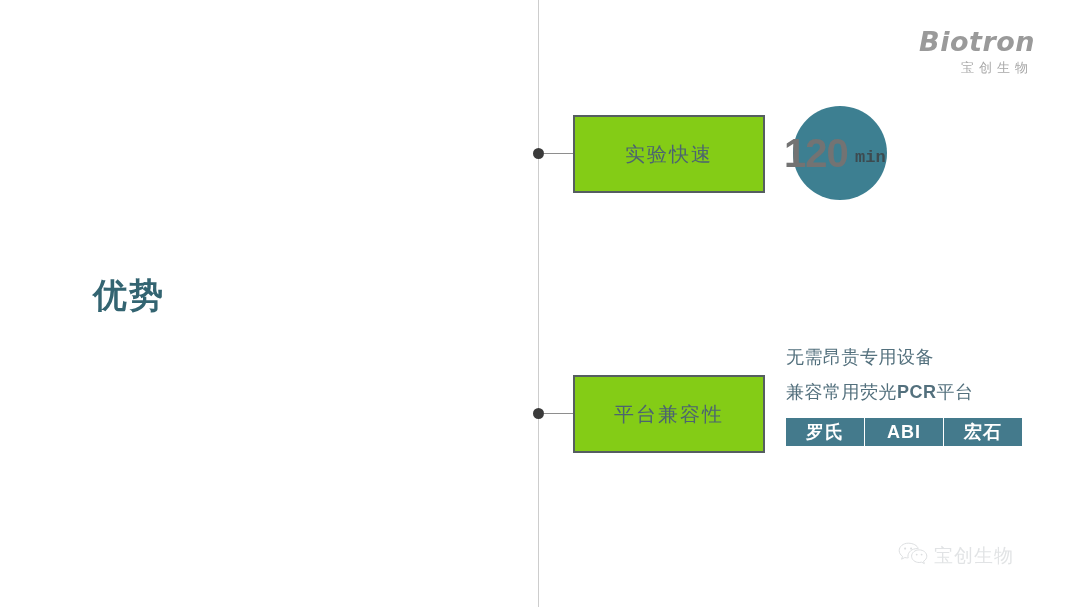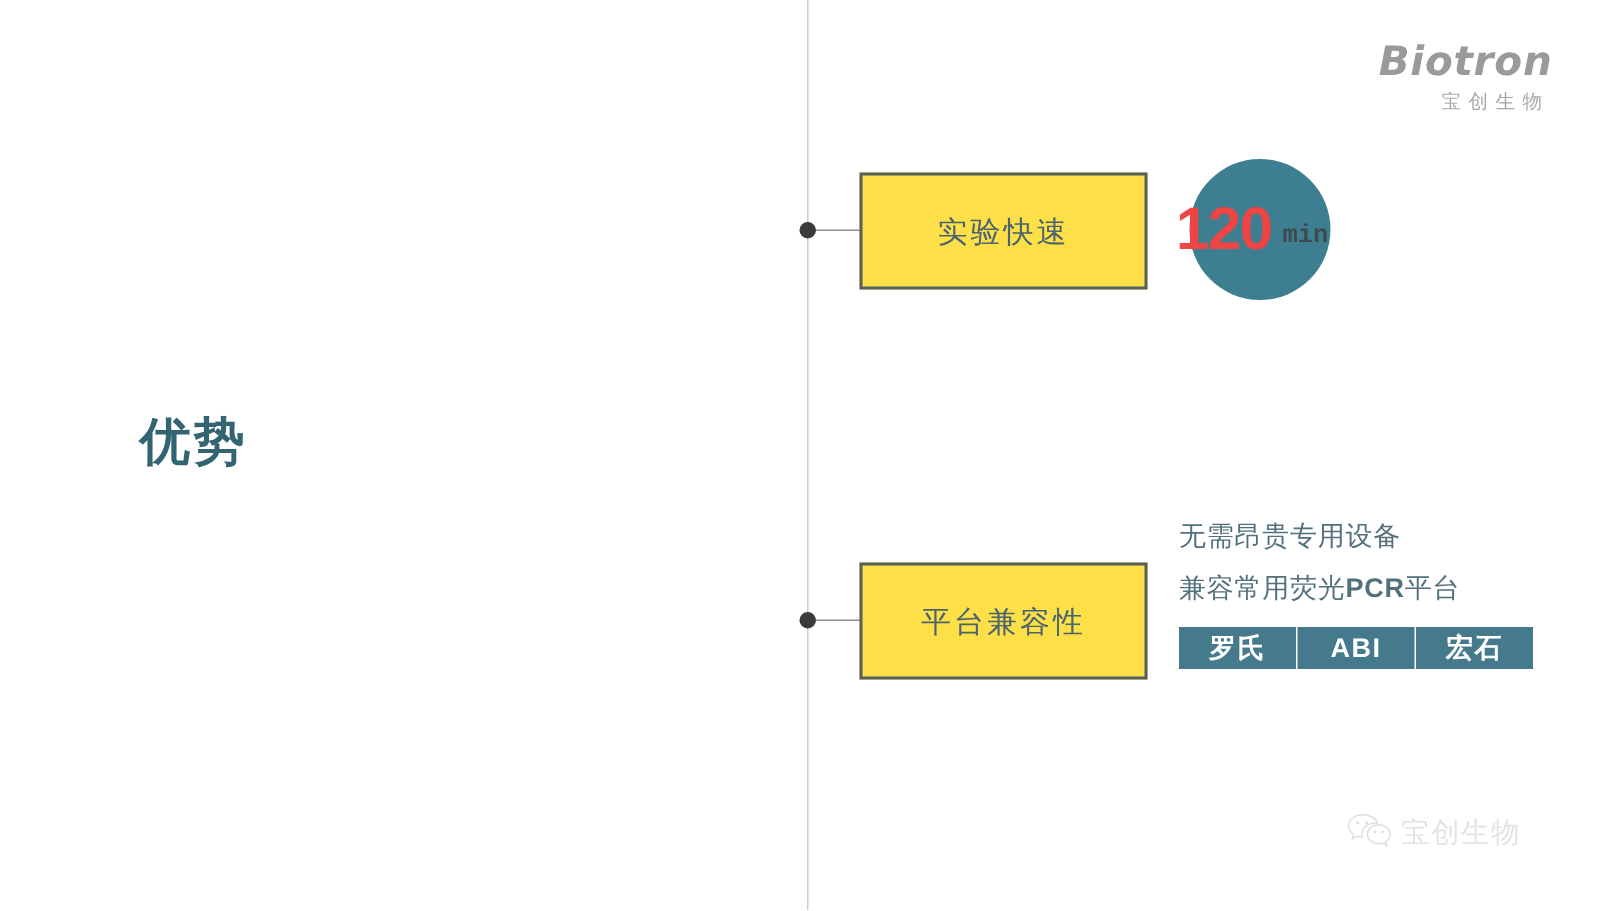--- a/index.html
+++ b/index.html
@@ -89,21 +89,21 @@
     width: 30px;
   }
   .conn-1 { top: 153px; }
   .conn-2 { top: 413px; }
 
   
   .label-box {
     position: absolute;
     box-sizing: border-box;
     border: 2px solid #555e60;
-    background: #fde047;
+    background: #84cc16;
     display: flex;
     align-items: center;
     justify-content: center;
     font-size: 20px;
     color: #4c6470;
     letter-spacing: 2px;
   }
   .box-1 {
     left: 573px;
     top: 115px;
@@ -133,21 +133,21 @@
     height: 94px;
     border-radius: 50%;
     background: #3d7f91;
   }
   .time-badge .time-value {
     position: absolute;
     left: -9px;
     top: 27px;
     font-size: 40px;
     font-weight: bold;
-    color: #ef4444;
+    color: #737373;
     letter-spacing: -1px;
     line-height: 1;
   }
   .time-badge .time-unit {
     position: absolute;
     left: 62px;
     top: 43px;
     font-size: 17px;
     font-weight: bold;
     color: #3d4a4f;

